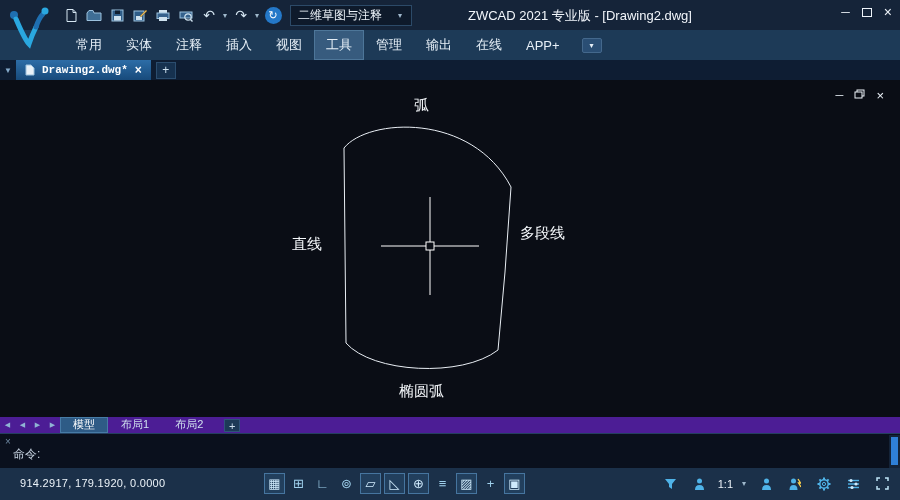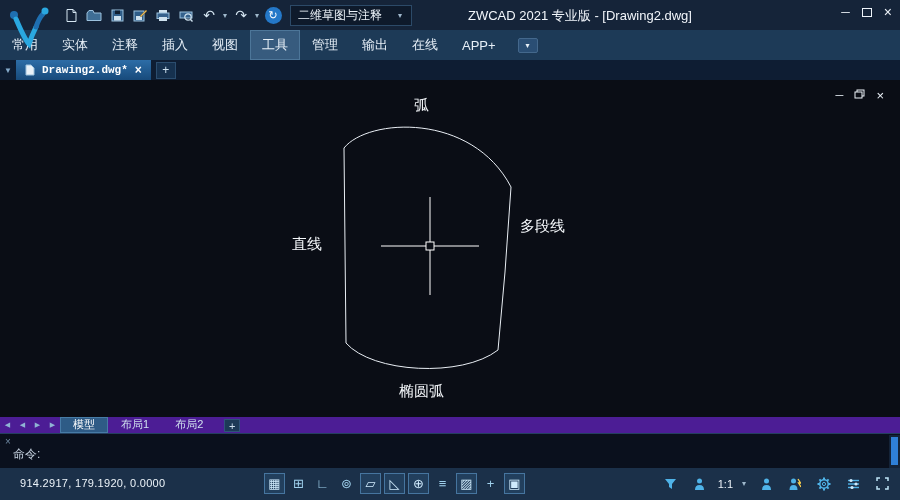--- a/index.html
+++ b/index.html
@@ -15,21 +15,21 @@
   .glyph { color:#d6e6f2; font-size:14px; line-height:1; }
   .caret { font-size:8px; color:#9fb8cc; width:8px; text-align:center; }
   .sync-circle { width:17px; height:17px; border-radius:50%; background:#2478c8; color:#fff; font-size:11px; display:flex; align-items:center; justify-content:center; }
   .workspace { display:flex; align-items:center; justify-content:space-between; background:#0e1a2b; border:1px solid #2c4a68; height:21px; padding:0 7px; width:122px; margin-left:5px; color:#eef4fa; font-size:12px; }
   .title-text { position:absolute; left:468px; top:7px; font-size:13px; color:#f2f6fb; white-space:nowrap; }
   .win-controls { position:absolute; right:8px; top:5px; display:flex; gap:12px; align-items:center; }
   .win-controls .wc { color:#eef4fa; font-size:12px; line-height:1; }
   .max-box { display:inline-block; width:10px; height:9px; border:1px solid #eef4fa; }
 
   
-  .ribbon { position:absolute; top:30px; left:0; right:0; height:30px; background:#1d3a57; display:flex; align-items:stretch; }
+  .ribbon { position:absolute; top:30px; left:0; right:0; height:30px; background:#1d3a57; display:flex; align-items:stretch; padding-left:64px; }
   .rtab { padding:0 12px; display:flex; align-items:center; color:#e6eff7; font-size:13px; }
   .rtab.active { background:#375b7e; box-shadow:inset 0 0 0 1px #4d7699; }
   .ribbon-overflow { margin-left:10px; align-self:center; width:20px; height:15px; background:#2a4e74; border:1px solid #44688c; border-radius:2px; display:flex; align-items:center; justify-content:center; }
   .ribbon-overflow .caret { color:#e6eff7; }
 
   
   .docbar { position:absolute; top:60px; left:0; right:0; height:20px; background:#0e1d33; display:flex; align-items:center; }
   .doc-list-arrow { width:16px; text-align:center; color:#84aacb; font-size:8px; }
   .doctab { height:20px; display:flex; align-items:center; gap:7px; padding:0 9px; background:linear-gradient(#2d6da7,#174a7b); color:#fff; font-size:11px; font-weight:bold; }
   .doctab .tab-close { font-weight:bold; font-size:12px; color:#fff; }
@@ -187,21 +187,21 @@
         <line x1="381" y1="166" x2="426" y2="166"></line>
         <line x1="434" y1="166" x2="479" y2="166"></line>
         <line x1="430" y1="117" x2="430" y2="162"></line>
         <line x1="430" y1="170" x2="430" y2="215"></line>
         <rect x="426" y="162" width="8" height="8" fill="none"></rect>
       </g>
     </svg>
 
     <div class="cv-label" style="left:414px; top:16px;">弧</div>
     <div class="cv-label" style="left:292px; top:155px;">直线</div>
-    <div class="cv-label" style="left:520px; top:137px;">多段线</div>
+    <div class="cv-label" style="left:520px; top:144px;">多段线</div>
     <div class="cv-label" style="left:399px; top:302px;">椭圆弧</div>
 
     <div class="child-controls">
       <span class="wc">─</span>
       <span>
         <svg width="11" height="10">
             <rect x="3" y="1" width="7" height="6" fill="none" stroke="#eef4fa"></rect>
             <rect x="1" y="3" width="7" height="6" fill="#0a0d15" stroke="#eef4fa"></rect>
           </svg>
       </span>

